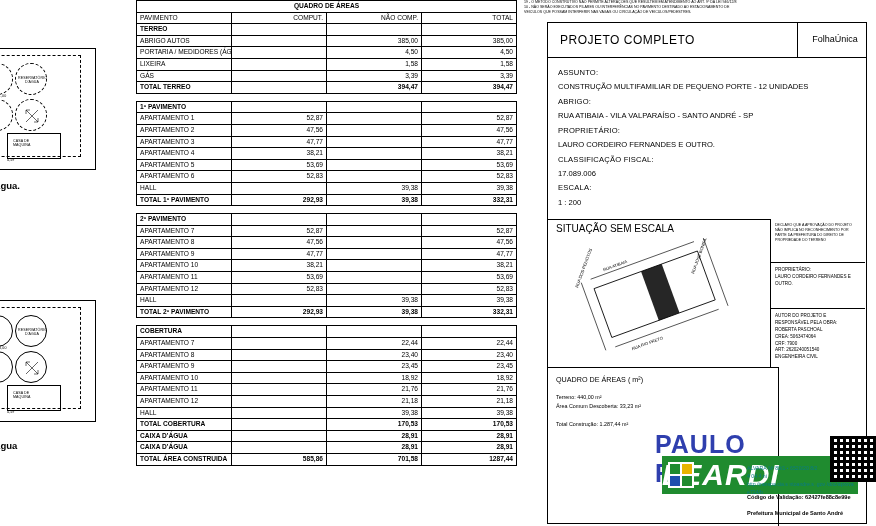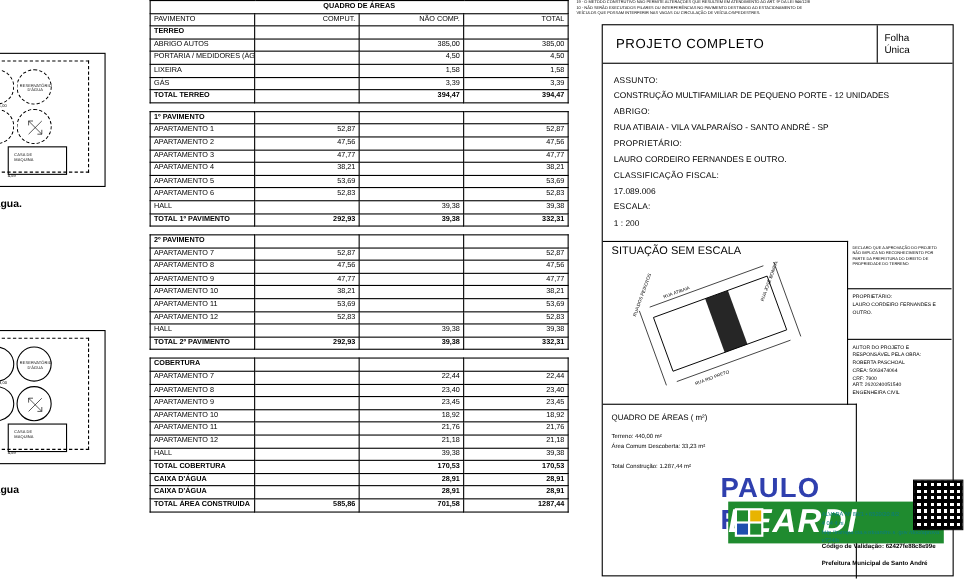--- a/index.html
+++ b/index.html
@@ -30,21 +30,21 @@
   .col-desc{width:190px;}
   .col-n{width:63px;text-align:right;}
   .hdr-title{text-align:center;font-weight:bold;font-size:6.6px;}
   .b{font-weight:bold;}
   .l{text-align:left;}
   .r{text-align:right;}
   .topnote{position:absolute;left:524px;top:0px;width:352px;font-size:3.6px;line-height:1.35;color:#000;}
   .titleblock{position:absolute;left:547px;top:22px;width:318px;border:1px solid #000;height:500px;background:#fff;}
   .tb-head{display:flex;border-bottom:1px solid #000;height:34px;}
   .tb-head .t1{flex:1;display:flex;align-items:center;padding-left:12px;font-size:12px;letter-spacing:0.5px;}
-  .tb-head .t2{width:62px;border-left:1px solid #000;display:flex;flex-direction:column;justify-content:center;padding-left:6px;font-size:9px;line-height:1.25;}
+  .tb-head .t2{width:62px;border-left:1px solid #000;display:flex;justify-content:center;padding-left:6px;font-size:9px;line-height:1.25;align-items:center;}
   .tb-body{padding:8px 10px 0 10px;font-size:7.6px;line-height:1.9;}
   .tb-body .lbl{letter-spacing:0.2px;}
   .sit{position:absolute;left:0;top:196px;width:222px;height:148px;border-top:1px solid #000;border-right:1px solid #000;}
   .sit-h{padding:3px 0 0 8px;font-size:10px;}
   .sit-draw{position:absolute;left:8px;top:18px;width:200px;height:120px;}
   .quadro{position:absolute;left:0;top:344px;width:222px;height:155px;border-top:1px solid #000;border-right:1px solid #000;padding:4px 0 0 8px;font-size:7.2px;line-height:2.1;}
   .rightcol-b{position:absolute;left:222px;top:196px;width:95px;height:303px;}
   .rc-note{padding:4px 5px;font-size:3.6px;line-height:1.35;border-bottom:1px solid #000;height:44px;box-sizing:border-box;}
   .rc-prop{padding:4px 5px;font-size:4.6px;line-height:1.5;border-bottom:1px solid #000;height:46px;box-sizing:border-box;}
   .rc-aut{padding:4px 5px;font-size:4.6px;line-height:1.5;}

